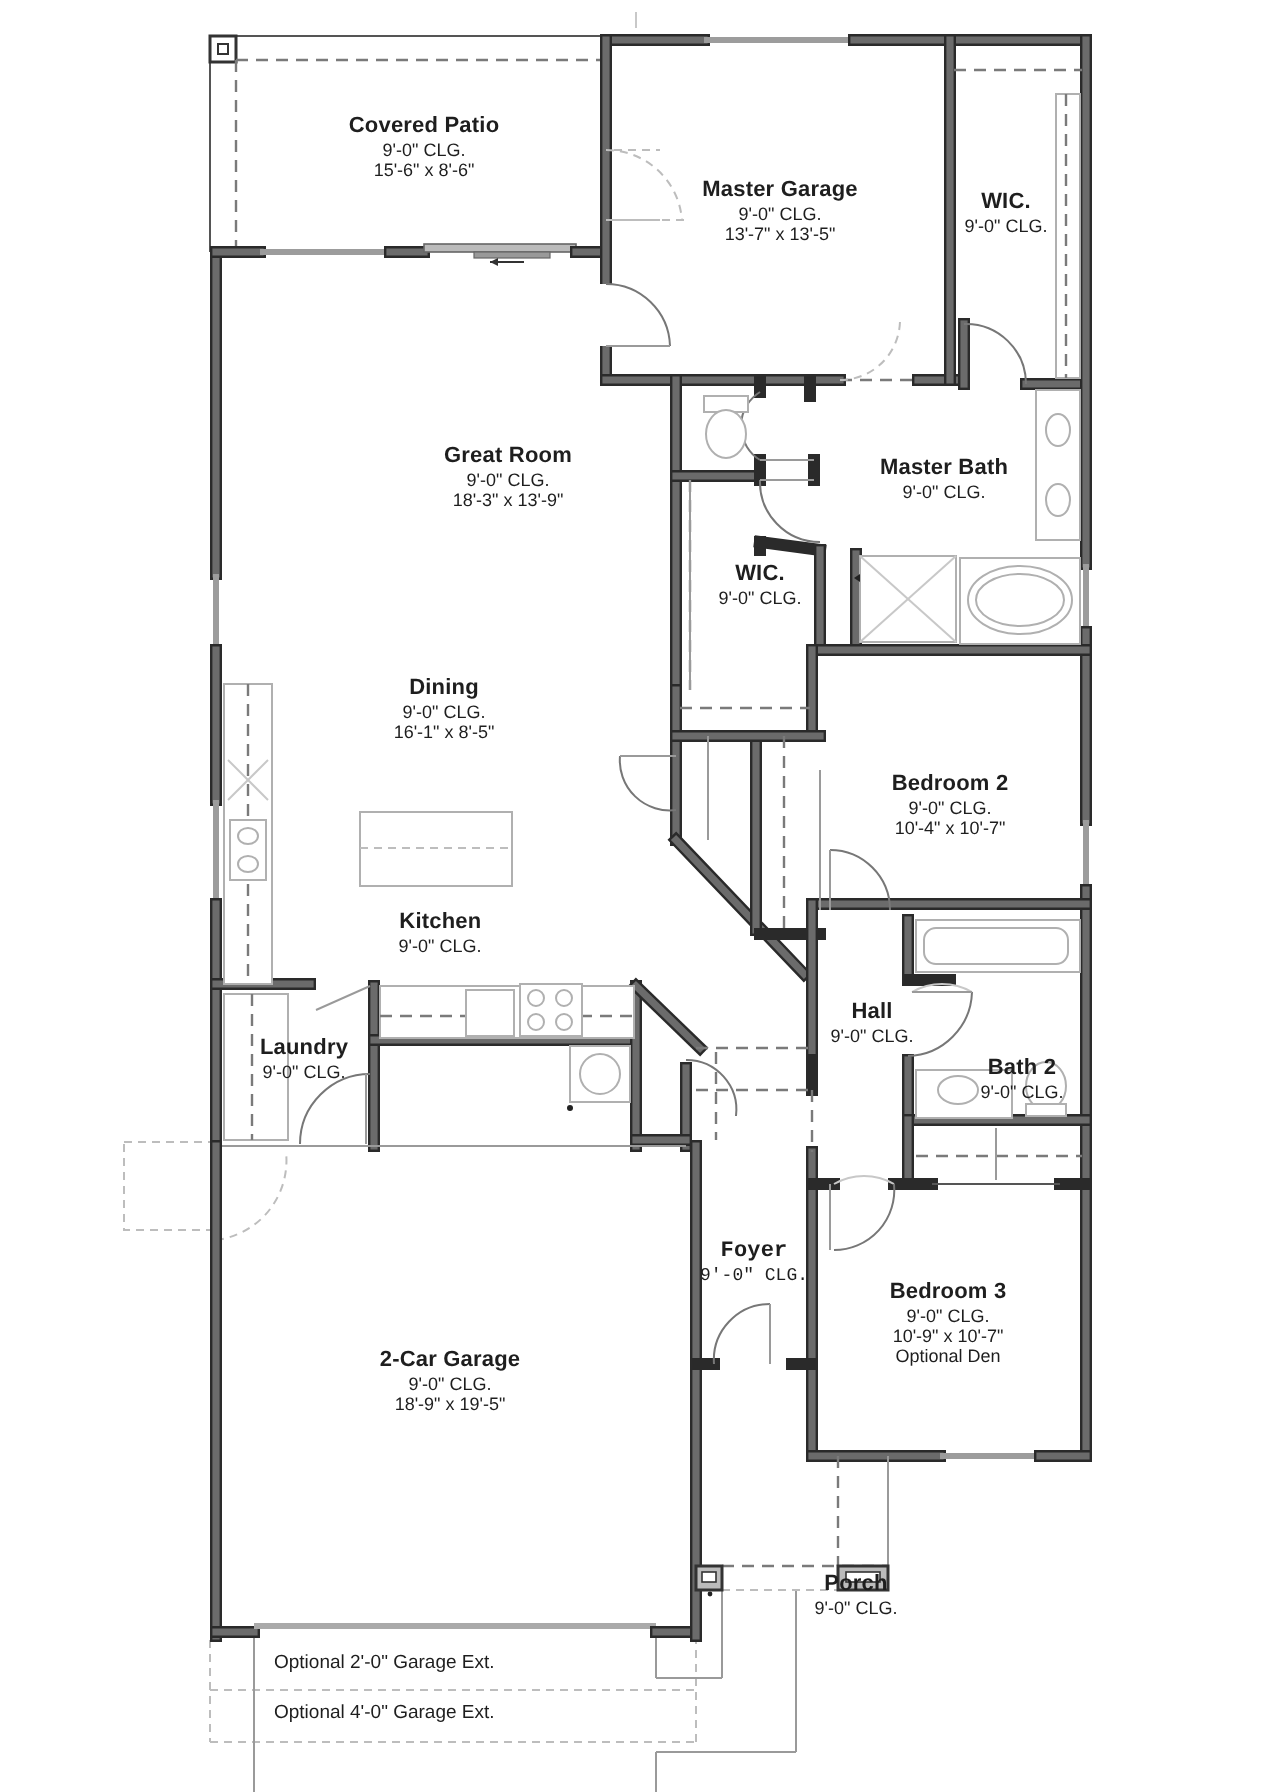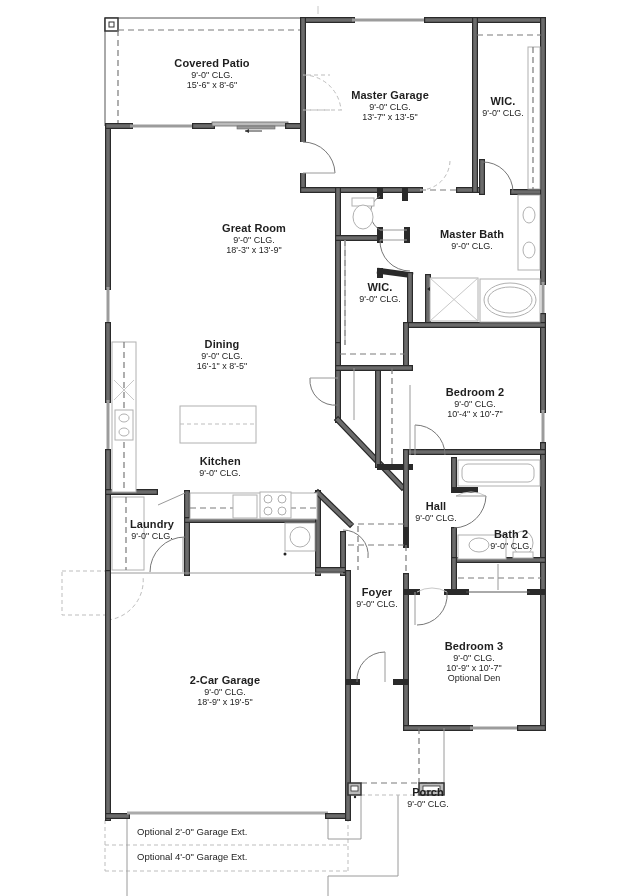--- a/index.html
+++ b/index.html
@@ -376,21 +376,21 @@
     <span class="room-sub">9'-0" CLG.</span>
   </div>
   <div class="room-label" style="left:511px; top:500px;margin-top:28px;">
     <span class="room-name">Bath 2</span>
     <span class="room-sub">9'-0" CLG.</span>
   </div>
   <div class="room-label" style="left:152px; top:518px;">
     <span class="room-name">Laundry</span>
     <span class="room-sub">9'-0" CLG.</span>
   </div>
-  <div class="room-label" style="left:377px; top:586px;">
+  <div class="room-label" style="left:377px; top:620px;font-family:Liberation Mono, monospace;">
     <span class="room-name">Foyer</span>
     <span class="room-sub">9'-0" CLG.</span>
   </div>
   <div class="room-label" style="left:474px; top:640px;">
     <span class="room-name">Bedroom 3</span>
     <span class="room-sub">9'-0" CLG.</span>
     <span class="room-sub">10'-9" x 10'-7"</span>
     <span class="room-sub">Optional Den</span>
   </div>
   <div class="room-label" style="left:225px; top:674px;">

